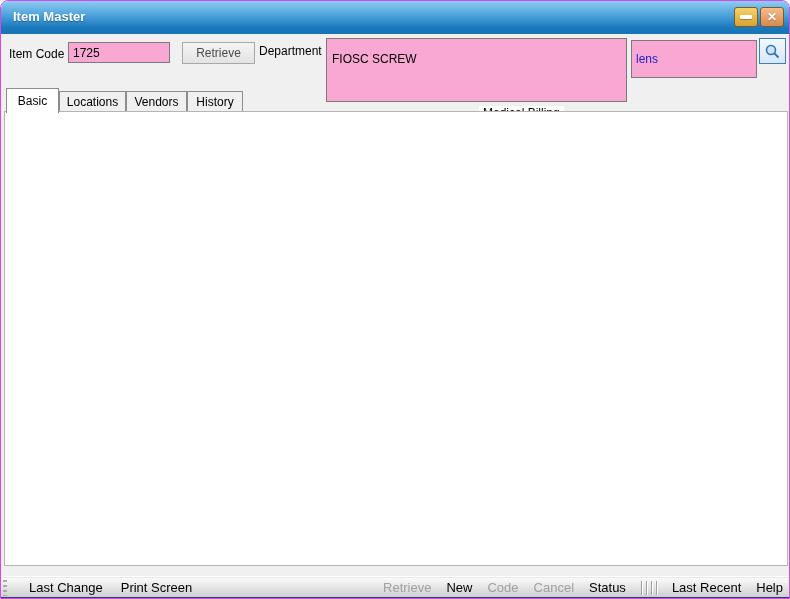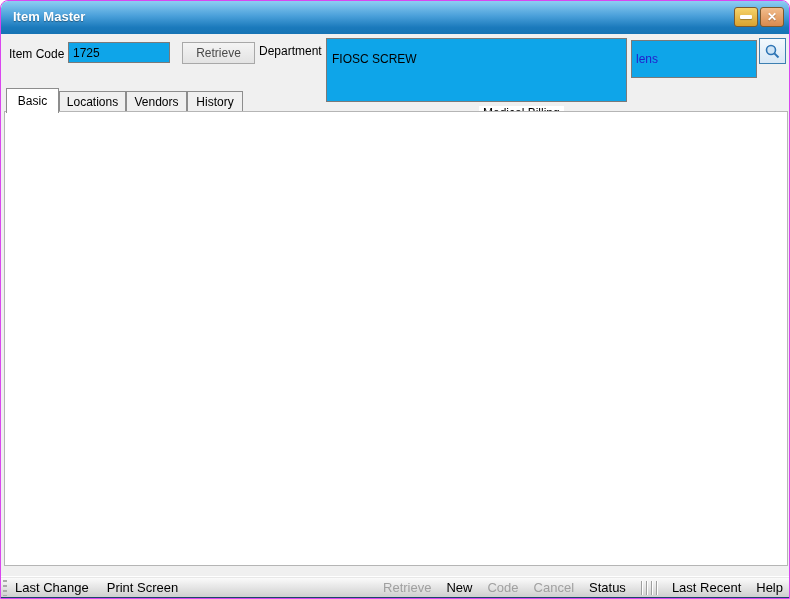--- a/index.html
+++ b/index.html
@@ -24,21 +24,21 @@
   .cap-btn { position:absolute; top:6px; width:24px; height:20px; border-radius:3px; border:1px solid #7a5a30; display:flex; align-items:center; justify-content:center; }
   .btn-min { left:733px; background:linear-gradient(#f6d36a, #d9a22f); }
   .btn-close { left:759px; background:linear-gradient(#f2bd8c, #d98a4e); }
   .min-glyph { width:12px; height:4px; background:#fff; border-radius:1px; box-shadow:0 1px 1px rgba(0,0,0,.3); }
   .close-glyph::before { content:"\2715"; color:#fff; font-weight:bold; font-size:12px; text-shadow:0 1px 1px rgba(0,0,0,.3); }
 
   
   .lbl { position:absolute; white-space:nowrap; color:#000;text-align:right; }
   .lbl.gray { color:#9a9a9a; }
   .inp {
-    position:absolute; border:1px solid #7a7a7a; background:#0ea5e9;
+    position:absolute; border:1px solid #7a7a7a; background:#f9a8d4;
     font-family:"Liberation Sans", sans-serif; font-size:12px; padding:1px 4px; color:#000;
   }
   .inp.ro { background:#dbd2e9; border-color:#9d9d9d; }
   textarea.inp { resize:none; padding:13px 5px; }
   .sel {
     position:absolute; height:21px; border:1px solid #7a7a7a; background:#fff;
     display:flex; align-items:center; padding-left:5px;
   }
   .chev {
     position:absolute; right:8px; top:6px; width:7px; height:7px;
@@ -74,21 +74,21 @@
   .panel { position:absolute; left:3px; top:110px; width:784px; height:455px; background:#fff; border:1px solid #b5b5b5; z-index:1; }
 
   
   .statusbar {
     position:absolute; left:0; top:575px; width:790px; height:24px;
     background:linear-gradient(#fdfdfd,#cfcfcf);
     border-top:1px solid #ffffff;
     box-shadow:inset 0 1px 0 #e8e8e8;
     border-bottom:3px solid #1c4668;
   }
-  .sb-left { position:absolute; left:14px; top:3px; display:flex; gap:18px; font-size:13px; }
+  .sb-left { position:absolute; left:28px; top:3px; display:flex; gap:18px; font-size:13px; }
   .sb-right { position:absolute; right:8px; top:3px; display:flex; gap:15px; font-size:13px; align-items:center; }
   .sb-item { white-space:nowrap; }
   .sb-item.disabled { color:#a0a0a0; }
   .sb-grip { position:absolute; left:2px; top:3px; width:4px; height:16px;
              background:repeating-linear-gradient(#a9a9a9 0 2px, transparent 2px 5px); }
   .sb-seps { display:flex; gap:4px; }
   .sb-seps i { display:block; width:1px; height:14px; background:#9f9f9f; box-shadow:1px 0 0 #fff; }
 
   .caret { position:absolute; left:96px; top:489px; width:1px; height:13px; background:#333; }
   .blue-text { color:#2222cc; }

